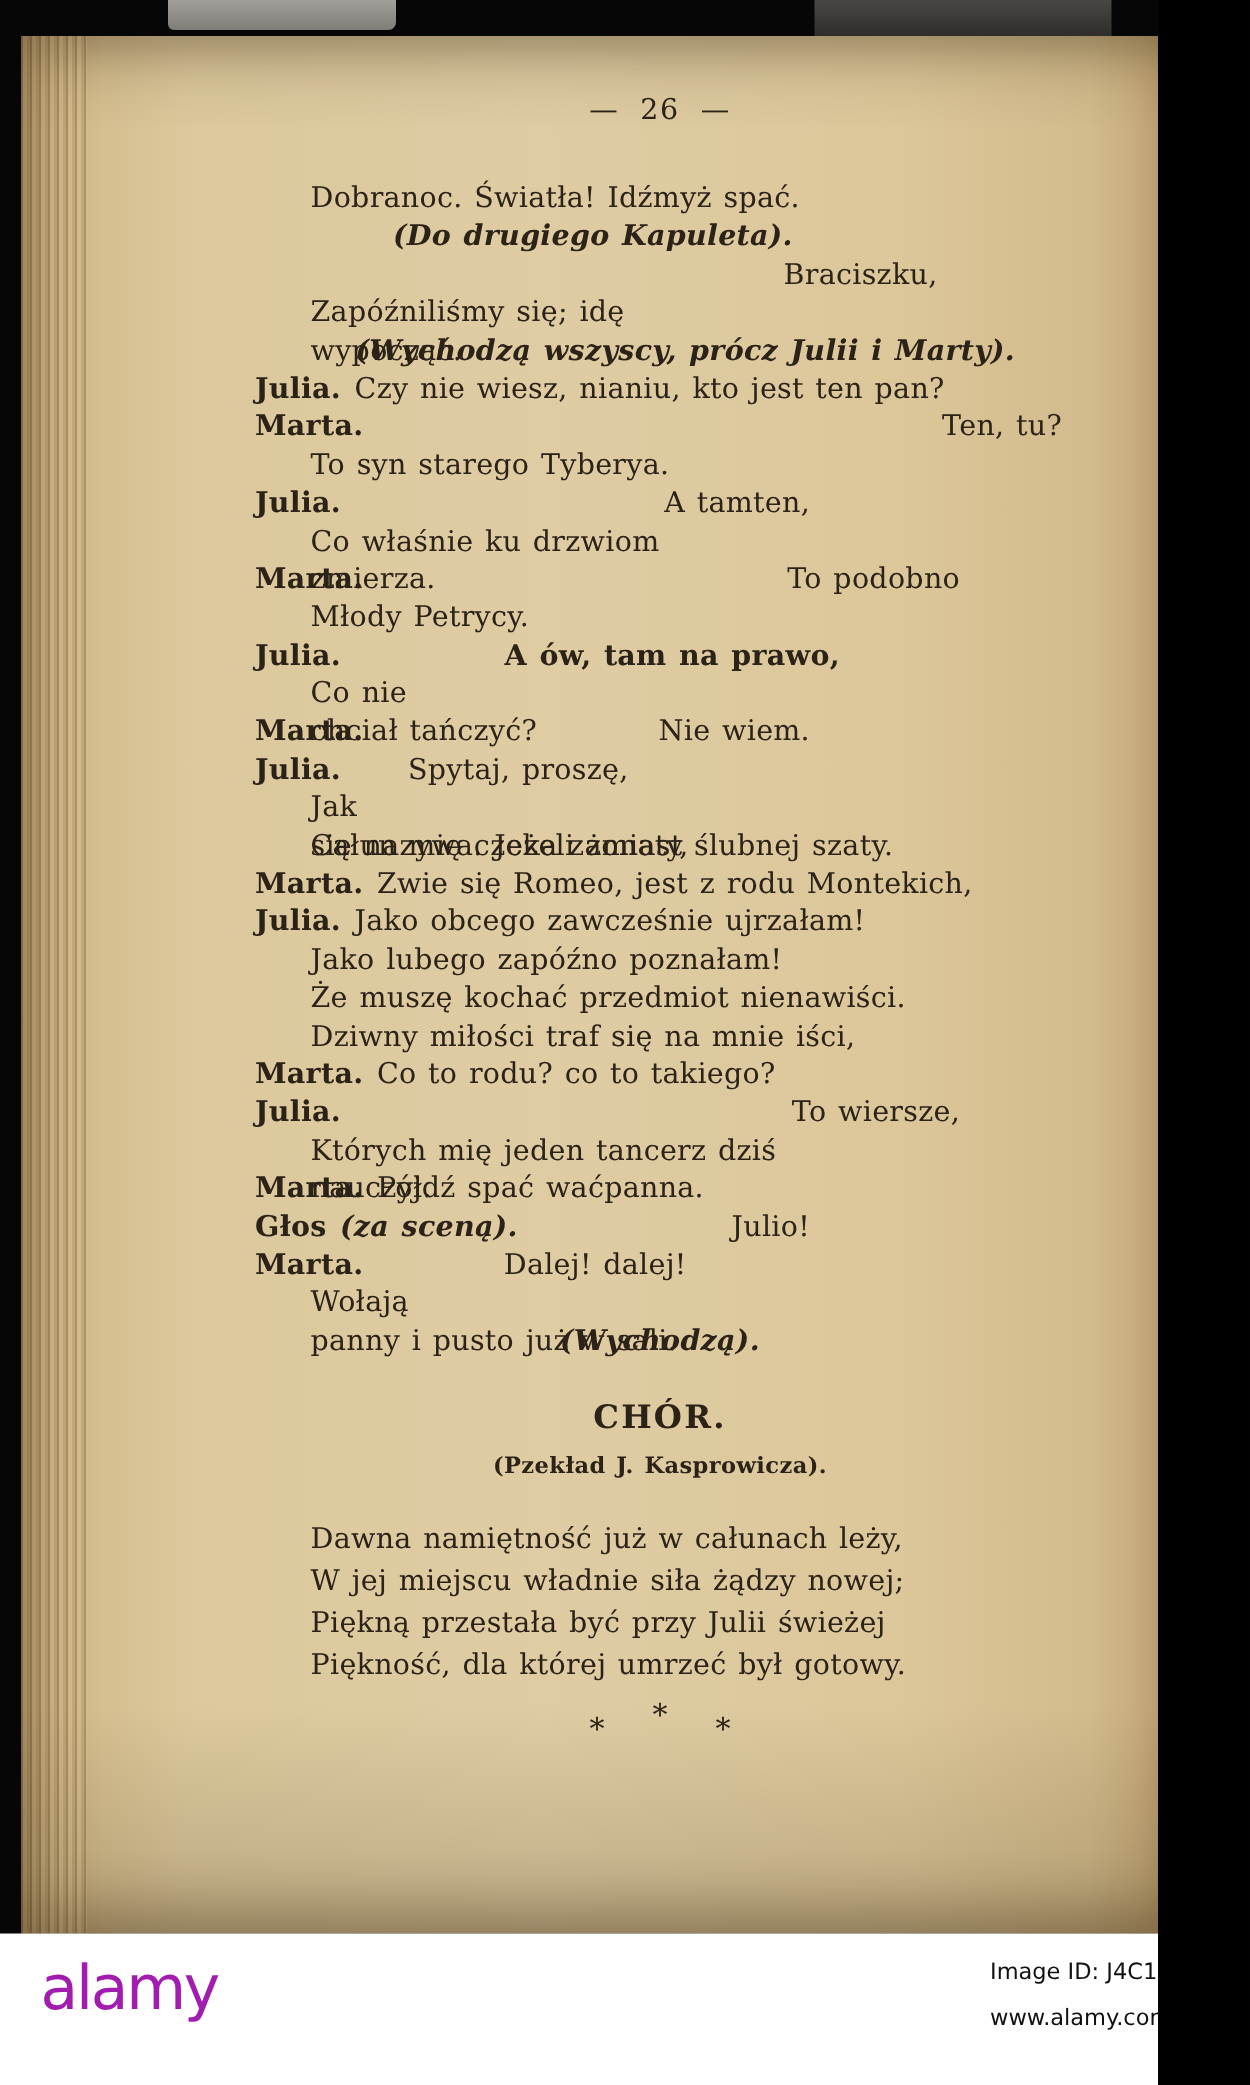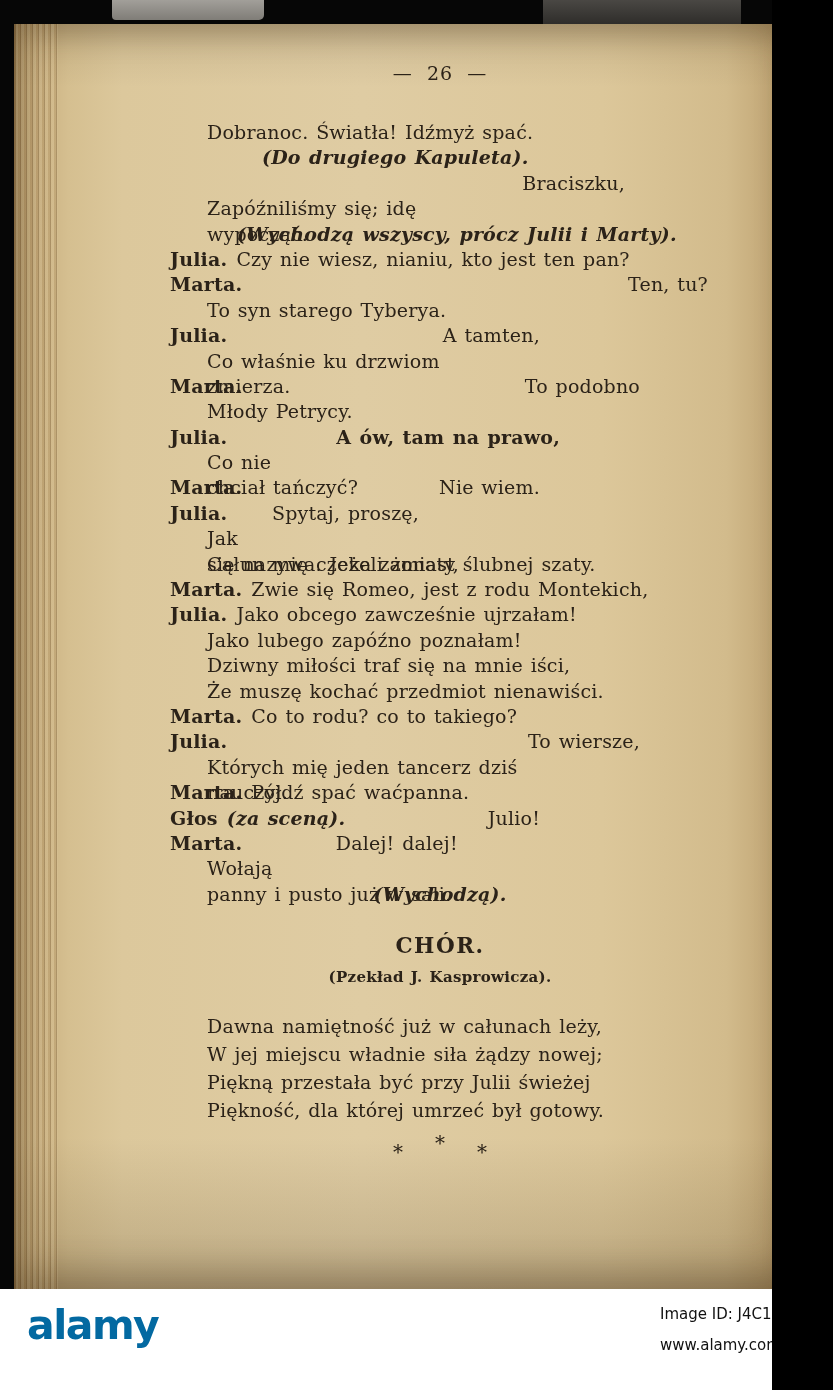--- a/index.html
+++ b/index.html
@@ -48,21 +48,21 @@
   .stanza{margin-top:26px;padding-left:37px;}
   .sline{height:28px;line-height:28px;}
 
   .stars{text-align:center;margin-top:16px;font-size:20px;letter-spacing:0;color:#2b2218;}
   .stars span{display:inline-block;margin:0 16px;}
   .stars .up{position:relative;top:-9px;}
 
   
   .alamy-bar{position:absolute;left:0;top:1289px;width:833px;height:101px;background:#ffffff;}
   .alamy-logo{position:absolute;left:27px;top:12px;font-family:"DejaVu Sans",sans-serif;
-              font-weight:700;font-size:41px;color:#0369a1;letter-spacing:-1.5px;}
+              font-weight:400;font-size:41px;color:#a21caf;letter-spacing:-1.5px;}
   .alamy-meta{position:absolute;left:660px;top:16px;font-family:"DejaVu Sans",sans-serif;
               font-size:15px;color:#111;}
   .alamy-meta .url{margin-top:13px;}
 </style>
 </head>
 <body>
 
 <div class="stage">
 
   <div class="cloth-tl"></div>
@@ -94,22 +94,22 @@
       <div class="line i1"><span class="tx">Młody Petrycy.</span></div>
       <div class="line"><span class="right mr150">A ów, tam na prawo,</span><span class="sp">Julia.</span></div>
       <div class="line i1"><span class="tx">Co nie chciał tańczyć?</span></div>
       <div class="line"><span class="right mr170">Nie wiem.</span><span class="sp">Marta.</span></div>
       <div class="line"><span class="right mr20">Spytaj, proszę,</span><span class="sp">Julia.</span></div>
       <div class="line i1"><span class="tx">Jak się nazywa. Jeżeli żonaty,</span></div>
       <div class="line i1"><span class="tx">Całun mię czeka zamiast ślubnej szaty.</span></div>
       <div class="line"><span class="sp">Marta.</span><span class="tx">Zwie się Romeo, jest z rodu Montekich,</span></div>
       <div class="line"><span class="sp">Julia.</span><span class="tx">Jako obcego zawcześnie ujrzałam!</span></div>
       <div class="line i1"><span class="tx">Jako lubego zapóźno poznałam!</span></div>
+      <div class="line i1"><span class="tx">Że muszę kochać przedmiot nienawiści.</span></div>
       <div class="line i1"><span class="tx">Dziwny miłości traf się na mnie iści,</span></div>
-      <div class="line i1"><span class="tx">Że muszę kochać przedmiot nienawiści.</span></div>
       <div class="line"><span class="sp">Marta.</span><span class="tx">Co to rodu? co to takiego?</span></div>
       <div class="line"><span class="right mr70">To wiersze,</span><span class="sp">Julia.</span></div>
       <div class="line i1"><span class="tx">Których mię jeden tancerz dziś nauczył.</span></div>
       <div class="line"><span class="sp">Marta.</span><span class="tx">Pójdź spać waćpanna.</span></div>
       <div class="line"><span class="right mr170">Julio!</span><span class="sp">Głos</span><span class="it">(za sceną).</span></div>
       <div class="line"><span class="right mr30">Dalej! dalej!</span><span class="sp">Marta.</span></div>
       <div class="line i1"><span class="tx">Wołają panny i pusto już w sali.</span></div>
       <div class="line center"><span class="it">(Wychodzą).</span></div>
 
       <div class="chor-title">CHÓR.</div>

